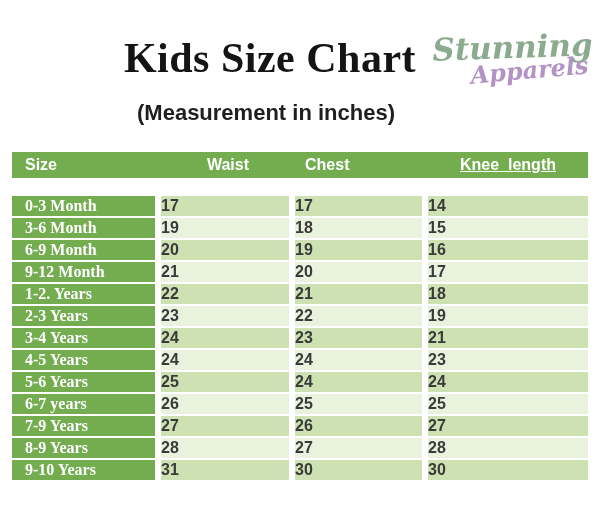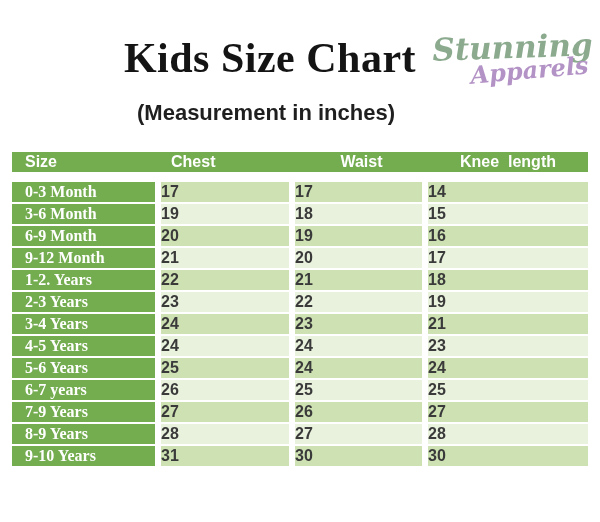--- a/index.html
+++ b/index.html
@@ -77,35 +77,35 @@
   .size-table {
     position: absolute;
     left: 12px;
     top: 152px;
     width: 576px;
   }
   .t-header {
     display: grid;
     grid-template-columns: 149px 134px 133px 160px;
     background: var(--header_green, #74AC50);
-    height: 20px;
+    height: 26px;
     align-items: center;
-    margin-bottom: 10px;
+    margin-bottom: 18px;
   }
   .t-hcell {
     font-size: 16px;
     font-weight: 700;
     color: var(--header_text, #ffffff);
     white-space: pre;
     overflow: hidden;
   }
   .t-hcell.c1 { padding-left: 13px; }
   .t-hcell.c2 { padding-left: 10px; }
   .t-hcell.c3 { text-align: center; }
-  .t-hcell.c4 { text-align: center; }
+  .t-hcell.c4 { text-align: center; text-decoration: underline; }
 
   .t-row {
     display: grid;
     grid-template-columns: 143px 128px 127px 160px;
     column-gap: 6px;
     height: 20px;
     margin-bottom: 2px;
   }
   .t-cell {
     display: flex;
@@ -137,22 +137,22 @@
   <div class="logo">
     <span class="logo-word1">Stunning</span>
     <span class="logo-word2">Apparels</span>
   </div>
 
   <div class="page-subtitle">(Measurement in inches)</div>
 
   <div class="size-table">
     <div class="t-header">
       <div class="t-hcell c1">Size</div>
+      <div class="t-hcell c3">Waist</div>
       <div class="t-hcell c2">Chest</div>
-      <div class="t-hcell c3">Waist</div>
       <div class="t-hcell c4">Knee  length</div>
     </div>
     <div id="rows">
   <div class="t-row odd">
     <div class="t-cell size-cell">0-3 Month</div>
     <div class="t-cell data-cell">17</div>
     <div class="t-cell data-cell">17</div>
     <div class="t-cell data-cell">14</div>
   </div>
 

